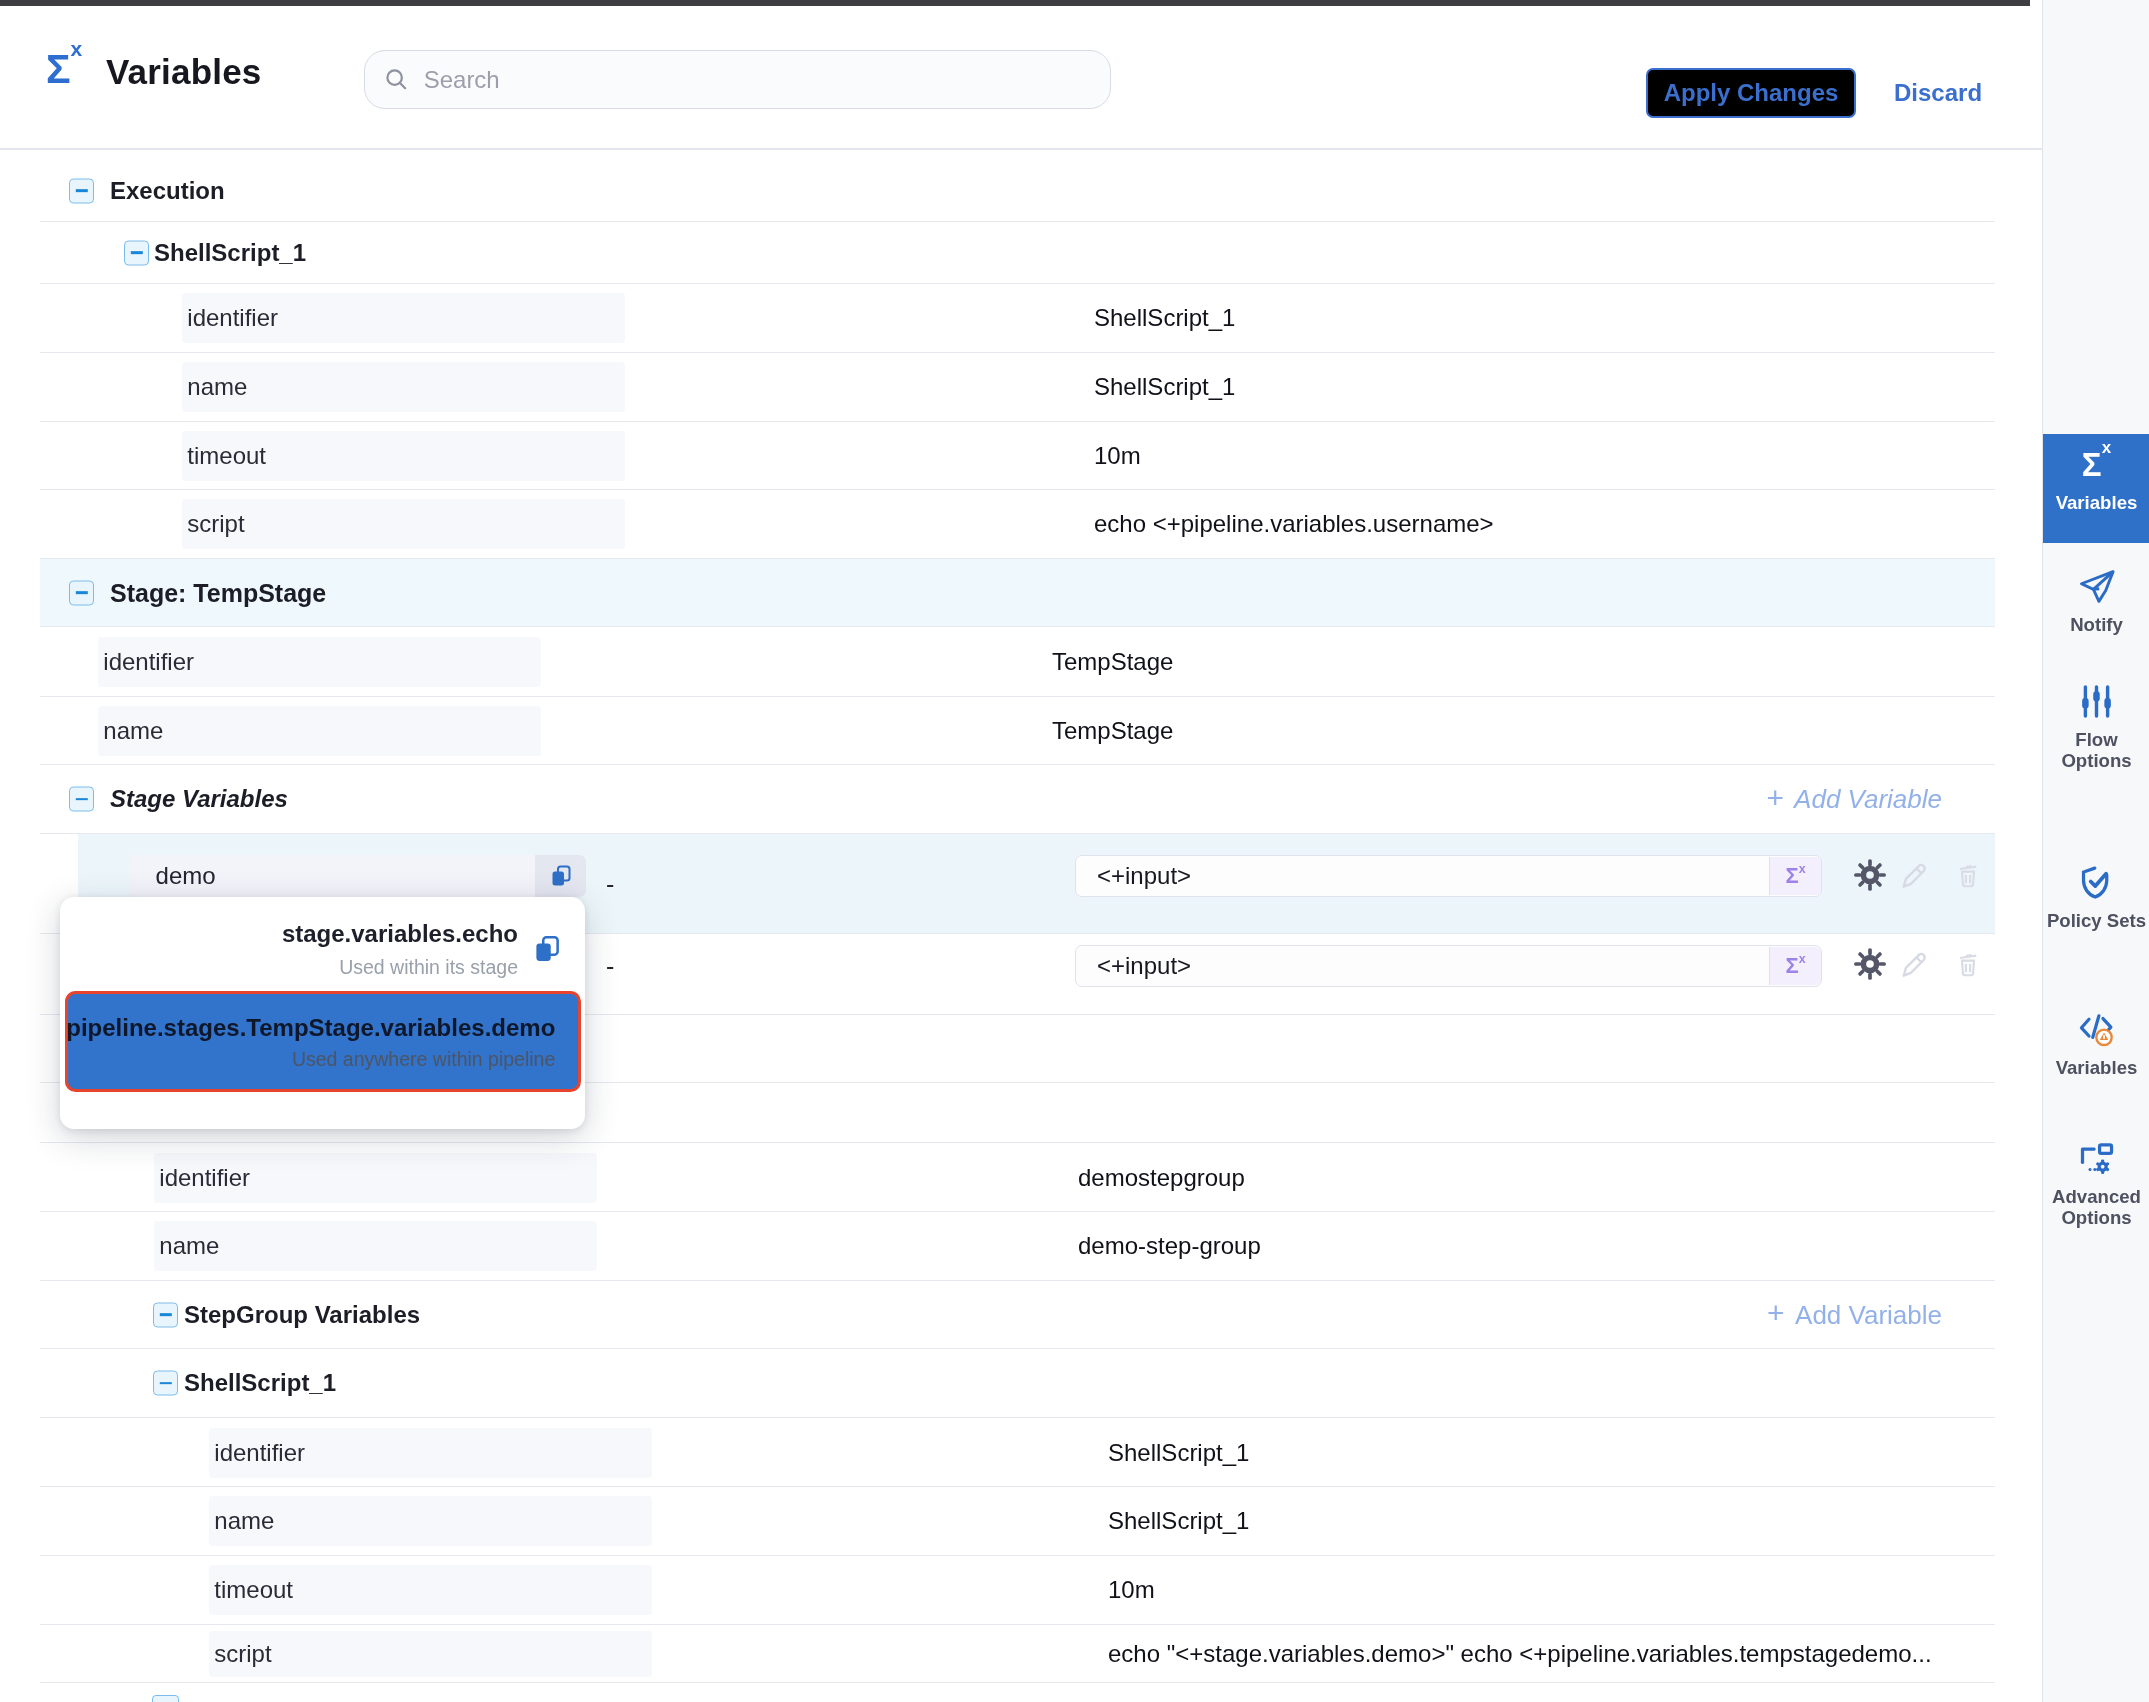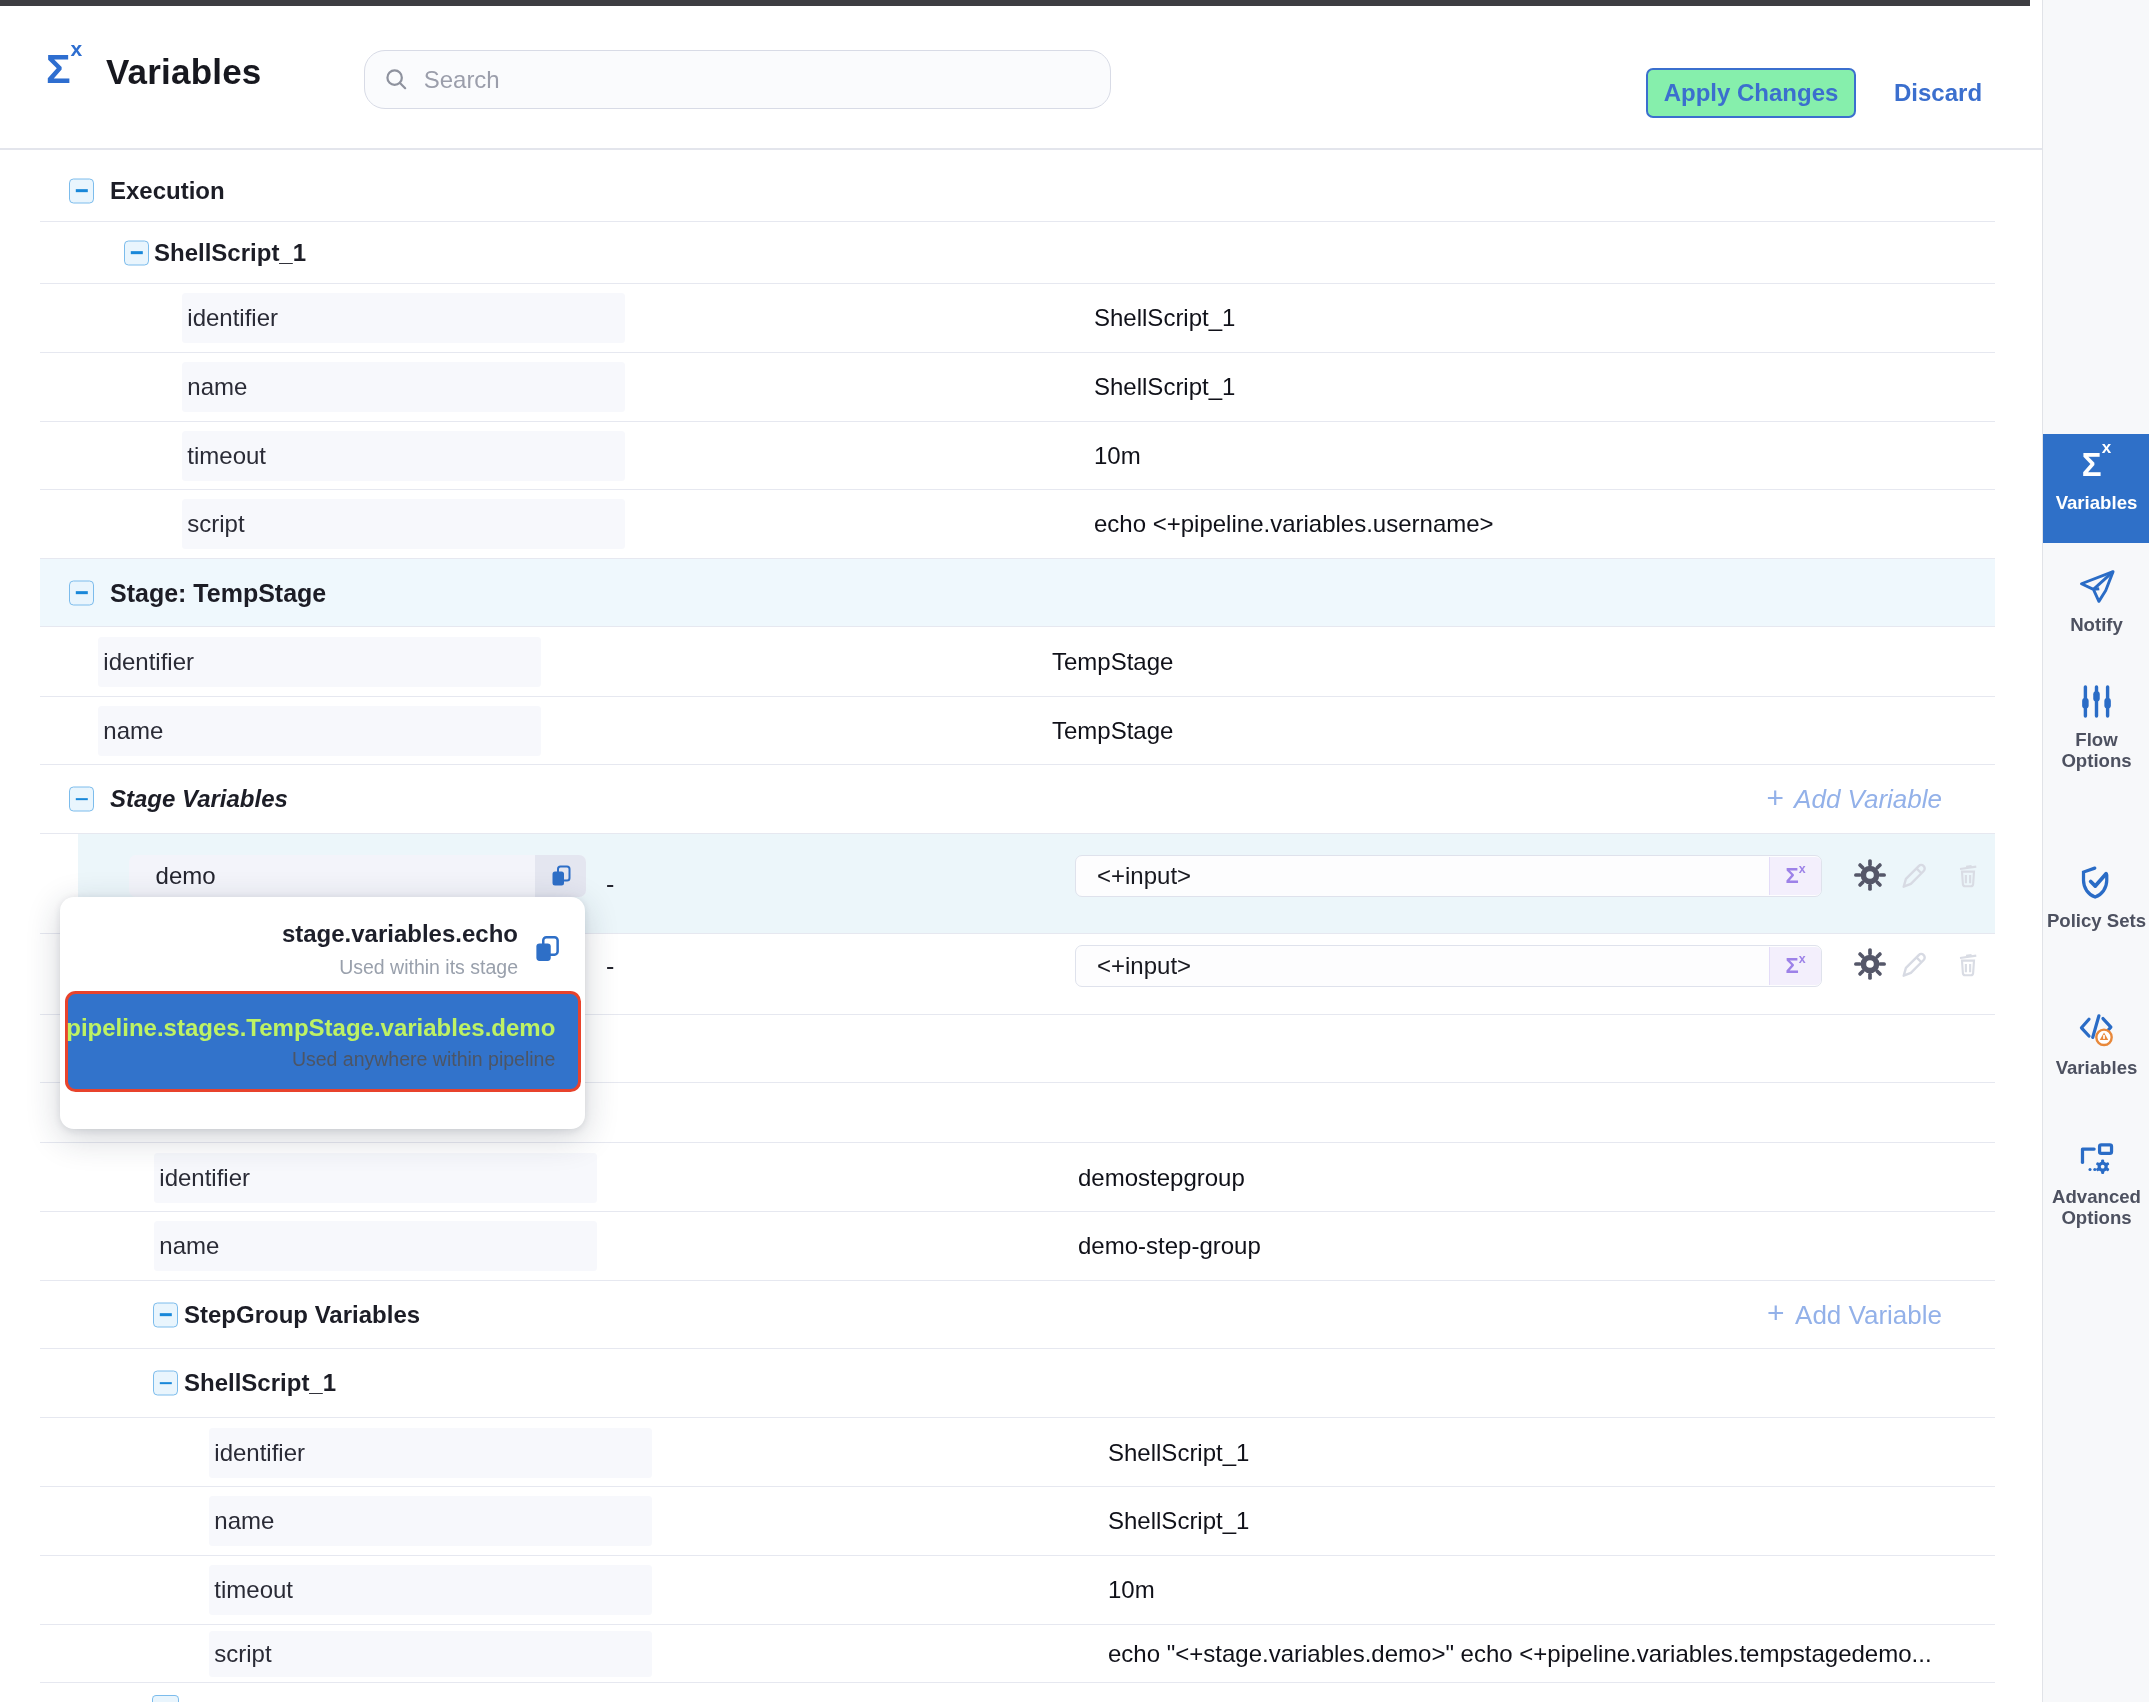--- a/index.html
+++ b/index.html
@@ -16,21 +16,21 @@
   .logo-sigma{position:absolute;left:46px;top:43px;font-size:41px;font-weight:700;color:#2e6ed0;line-height:1;}
   .logo-sigma sup{font-size:21px;font-weight:700;top:-12.4px;position:relative;}
   .page-title{position:absolute;left:106px;top:46px;font-size:35px;font-weight:700;color:#17181f;letter-spacing:0.2px;}
   .searchbox{position:absolute;left:364px;top:44px;width:747px;height:59px;box-sizing:border-box;
              background:#fafbfd;border:1.8px solid #d8dbe6;border-radius:21px;display:flex;align-items:center;}
   .searchbox svg{margin-left:17.7px;flex:0 0 auto;}
   .searchbox input{border:none;outline:none;background:transparent;font-family:"Liberation Sans",sans-serif;
              font-size:24px;color:#3a3b45;margin-left:12.4px;width:656px;}
   .searchbox input::placeholder{color:#9b9eab;}
   .apply-btn{position:absolute;left:1646px;top:62px;width:210px;height:50px;box-sizing:border-box;
-             border:2.2px solid #3b6fce;border-radius:7px;background:#86efac;color:#3b6fce;
+             border:2.2px solid #3b6fce;border-radius:7px;background:#000000;color:#3b6fce;
              font-size:24px;font-weight:600;display:flex;align-items:center;justify-content:center;cursor:pointer;}
   .discard-link{position:absolute;left:1894px;top:73px;font-size:24px;font-weight:600;color:#3b6fce;cursor:pointer;}
 
   
   .row{position:absolute;left:40px;width:1955px;box-sizing:border-box;border-bottom:1.8px solid #e6e8f0;}
   .stage-bg{background:#eff8fd;}
   .hl-bg{position:absolute;left:38px;right:0;top:0;bottom:0;background:#ecf6fa;}
   .collapse{position:absolute;width:25px;height:25px;box-sizing:border-box;background:#e9f5fd;
             border:1.8px solid #7cbcec;border-radius:4.4px;top:50%;transform:translateY(-50%);cursor:pointer;}
   .collapse .minus{position:absolute;left:50%;top:50%;width:12.4px;height:2.7px;background:#1887d9;transform:translate(-50%,-50%);}
@@ -69,21 +69,21 @@
   .popup{position:absolute;left:60px;top:897px;width:525px;height:232px;background:#fff;border-radius:14px;
          box-shadow:0 8.9px 34px rgba(30,40,60,.20), 0 1.8px 7px rgba(30,40,60,.10);z-index:40;}
   .pop-item1{position:absolute;top:21px;right:23px;display:flex;align-items:center;}
   .pop-texts{text-align:right;margin-right:14px;}
   .pop-title{font-size:24px;font-weight:600;color:#1d1f2a;line-height:1.3;}
   .pop-sub{font-size:19.5px;color:#99a0ac;margin-top:7px;}
   .pop-item2{position:absolute;left:5.3px;top:94px;width:516px;height:101px;box-sizing:border-box;
              background:#3273cb;border:3.5px solid #e8432c;border-radius:10.6px;display:flex;align-items:center;
              justify-content:flex-end;cursor:pointer;}
   .pop-item2 .pop-texts{margin-right:10.6px;}
-  .pop-item2 .pop-title{color:#bef264;}
+  .pop-item2 .pop-title{color:#0f172a;}
   .pop-item2 .pop-sub{color:#4c5565;margin-top:5.3px;}
   .pop-item2 .cicon{margin-right:12.4px;}
 
   
   .sidebar{position:absolute;right:0;top:0;width:107px;height:1702px;background:#f7f8fa;
            border-left:1.8px solid #e1e3e8;box-sizing:border-box;z-index:10;}
   .side-tile{position:absolute;left:0;top:434px;width:107px;height:109px;background:#2f70c8;color:#fff;
            text-align:center;cursor:pointer;}
   .side-tile .sig{font-size:33px;font-weight:700;margin-top:14px;line-height:1;}
   .side-tile .sig sup{font-size:17px;top:-10.6px;position:relative;}

